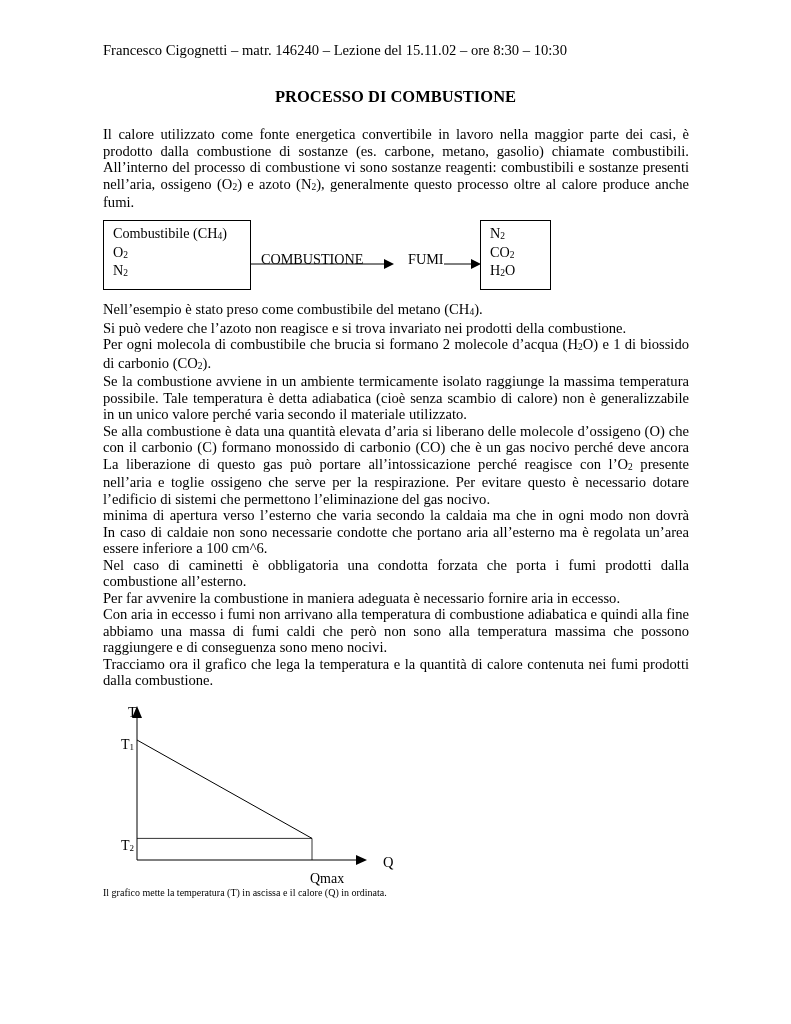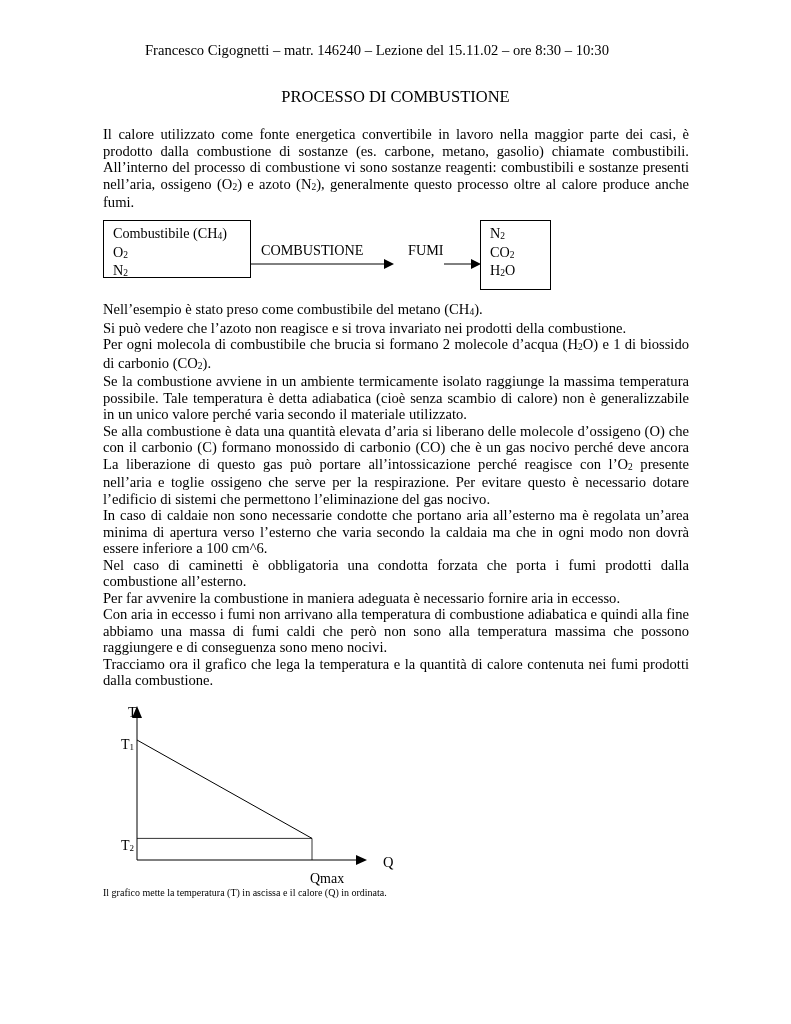--- a/index.html
+++ b/index.html
@@ -2,47 +2,47 @@
 <html><head>
 <meta charset="utf-8">
 <style>
   html, body { margin: 0; padding: 0; background: #ffffff; }
   body {
     width: 791px; height: 1024px; position: relative; overflow: hidden;
     font-family: "Liberation Serif", "DejaVu Serif", serif;
     color: #000; font-size: 14.6px;
   }
   .abs { position: absolute; }
-  .header-line { left: 103px; top: 42px; font-size: 14.6px; white-space: nowrap; margin-left: 42px; }
-  .title { left: 0; width: 791px; top: 87px; text-align: center; font-weight: normal; font-size: 16.5px; }
+  .header-line { left: 103px; top: 42px; font-size: 14.6px; white-space: nowrap; }
+  .title { left: 0; width: 791px; top: 87px; text-align: center; font-weight: bold; font-size: 16.5px; }
   .para { left: 103px; width: 586px; line-height: 16.5px; text-align: justify; }
   .para p { margin: 0; }
   .para .j { text-align: justify; text-align-last: justify; }
   .para .l { text-align: center; text-align-last: left; }
   sub { font-size: 9.5px; vertical-align: 0; position: relative; top: 1px; }
   .box { border: 1.2px solid #000; box-sizing: border-box; padding: 4px 9px; line-height: 16.5px; font-size: 14.2px; }
-  .diag-label { font-size: 14.2px; white-space: nowrap; }
+  .diag-label { font-size: 14.2px; white-space: nowrap; margin-top: 9px; }
   svg text { font-family: "Liberation Serif", "DejaVu Serif", serif; }
 </style>
 </head>
 <body>
 
 <div class="abs header-line">Francesco Cigognetti – matr. 146240 – Lezione del 15.11.02 – ore 8:30 – 10:30</div>
 
 <div class="abs title">PROCESSO DI COMBUSTIONE</div>
 
 <div class="abs para" style="top:126px;">
   <p class="j">Il calore utilizzato come fonte energetica convertibile in lavoro nella maggior parte dei casi, è</p>
   <p class="j">prodotto dalla combustione di sostanze (es. carbone, metano, gasolio) chiamate combustibili.</p>
   <p class="j">All’interno del processo di combustione vi sono sostanze reagenti: combustibili e sostanze presenti</p>
   <p class="j"><span>nell’aria, ossigeno (O</span><sub>2</sub><span>) e azoto (N</span><sub>2</sub><span>), generalmente questo processo oltre al calore produce anche</span></p>
   <p class="l">fumi.</p>
 </div>
 
-<div class="abs box" style="left:103px; top:220px; width:148px; height:58px;">
+<div class="abs box" style="left:103px; top:220px; width:148px; height:70px;">
   <div><span>Combustibile (CH</span><sub>4</sub><span>)</span></div>
   <div><span>O</span><sub>2</sub></div>
   <div><span>N</span><sub>2</sub></div>
 </div>
 
 <div class="abs diag-label" style="left:261px; top:242px;">COMBUSTIONE</div>
 <div class="abs diag-label" style="left:408px; top:242px;">FUMI</div>
 
 <svg class="abs" style="left:0; top:0;" width="791" height="300">
   <g>
@@ -67,22 +67,22 @@
   <p class="j"><span>Per ogni molecola di combustibile che brucia si formano 2 molecole d’acqua (H</span><sub>2</sub><span>O) e 1 di biossido</span></p>
   <p class="l"><span>di carbonio (CO</span><sub>2</sub><span>).</span></p>
   <p class="j">Se la combustione avviene in un ambiente termicamente isolato raggiunge la massima temperatura</p>
   <p class="j">possibile. Tale temperatura è detta adiabatica (cioè senza scambio di calore) non è generalizzabile</p>
   <p class="l">in un unico valore perché varia secondo il materiale utilizzato.</p>
   <p class="j">Se alla combustione è data una quantità elevata d’aria si liberano delle molecole d’ossigeno (O) che</p>
   <p class="j">con il carbonio (C) formano monossido di carbonio (CO) che è un gas nocivo perché deve ancora</p>
   <p class="j"><span>La liberazione di questo gas può portare all’intossicazione perché reagisce con l’O</span><sub>2</sub><span> presente</span></p>
   <p class="j">nell’aria e toglie ossigeno che serve per la respirazione. Per evitare questo è necessario dotare</p>
   <p class="l">l’edificio di sistemi che permettono l’eliminazione del gas nocivo.</p>
+  <p class="j">minima di apertura verso l’esterno che varia secondo la caldaia ma che in ogni modo non dovrà</p>
   <p class="j">In caso di caldaie non sono necessarie condotte che portano aria all’esterno ma è regolata un’area</p>
-  <p class="j">minima di apertura verso l’esterno che varia secondo la caldaia ma che in ogni modo non dovrà</p>
   <p class="l">essere inferiore a 100 cm^6.</p>
   <p class="j">Nel caso di caminetti è obbligatoria una condotta forzata che porta i fumi prodotti dalla</p>
   <p class="l">combustione all’esterno.</p>
   <p class="l">Per far avvenire la combustione in maniera adeguata è necessario fornire aria in eccesso.</p>
   <p class="j">Con aria in eccesso i fumi non arrivano alla temperatura di combustione adiabatica e quindi alla fine</p>
   <p class="j">abbiamo una massa di fumi caldi che però non sono alla temperatura massima che possono</p>
   <p class="l">raggiungere e di conseguenza sono meno nocivi.</p>
   <p class="j">Tracciamo ora il grafico che lega la temperatura e la quantità di calore contenuta nei fumi prodotti</p>
   <p class="l">dalla combustione.</p>
 </div>

